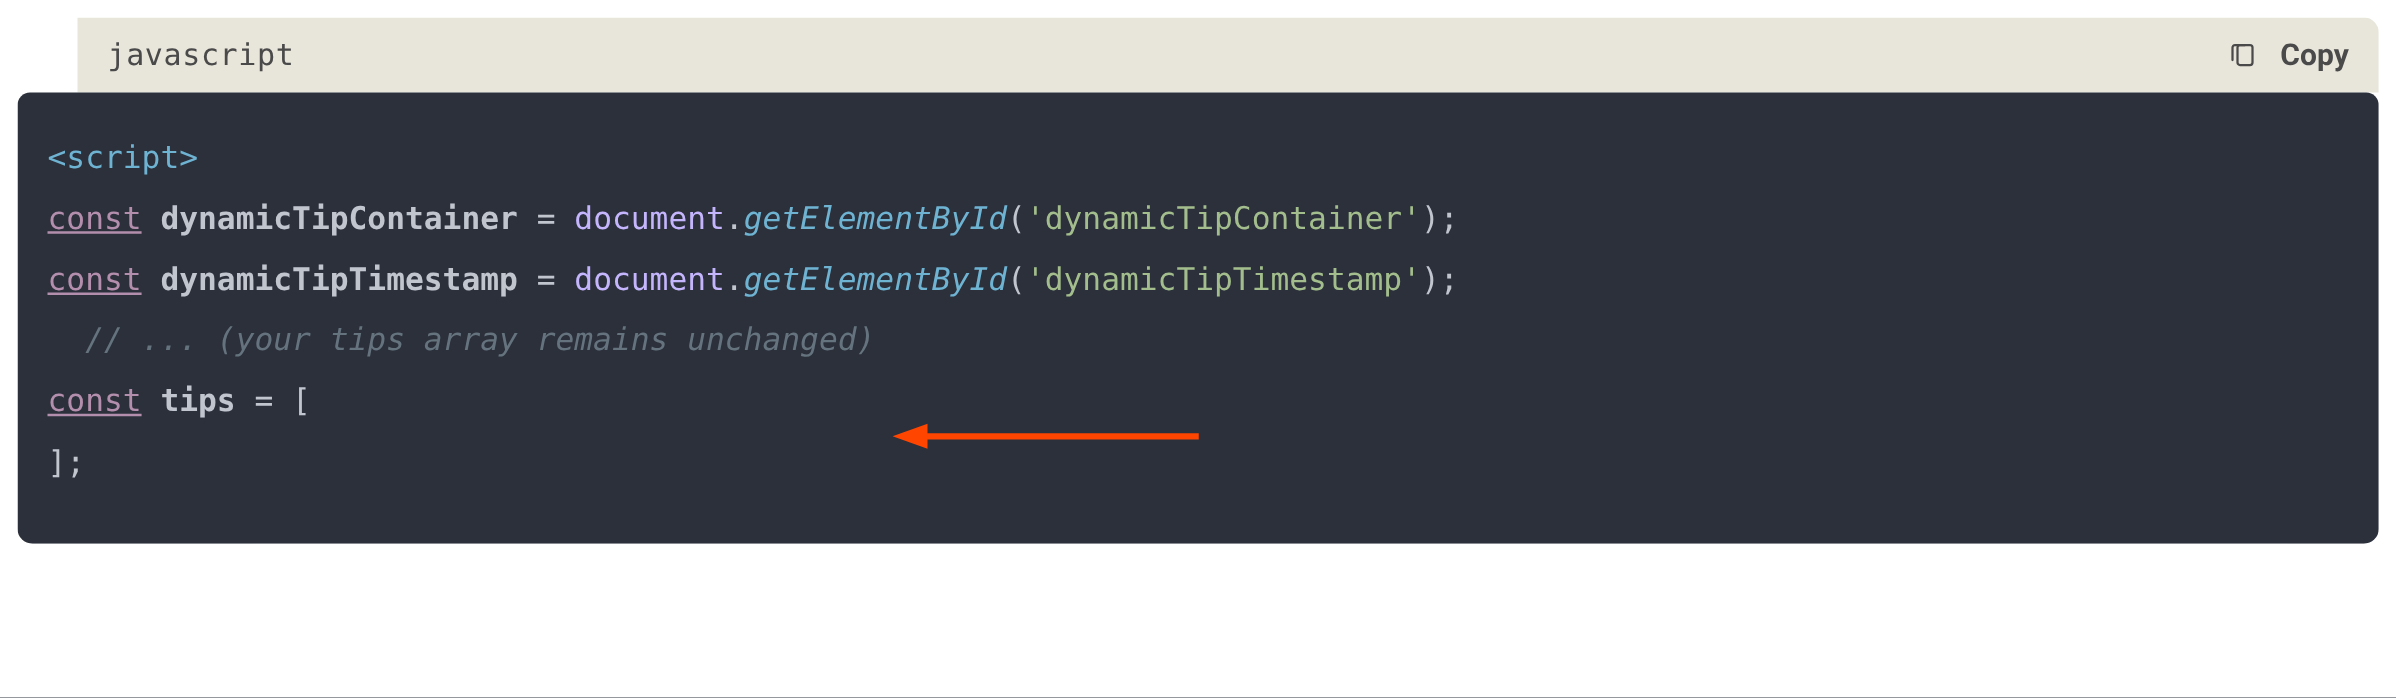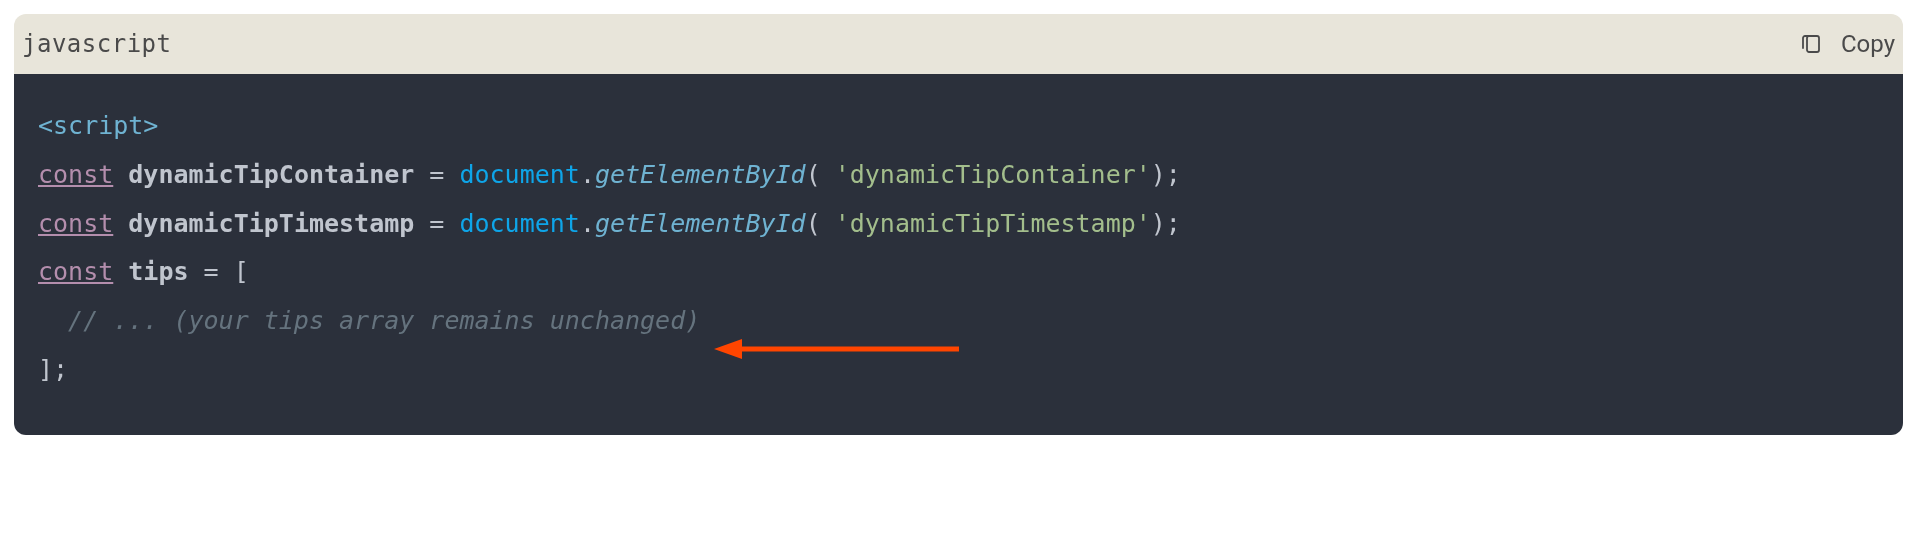--- a/index.html
+++ b/index.html
@@ -13,50 +13,53 @@
       padding: 0;
     }
     .code-block {
       border-radius: 12px;
       overflow: hidden;
       margin: 14px;
       position: relative;
     }
     .code-header {
       background: #e8e5da;
-      padding: 16px 8px;
+      padding: 16px 24px;
       display: flex;
       justify-content: space-between;
       align-items: center;
+      margin-left: 48px;
     }
     .code-language {
       font-family: ui-monospace, "SF Mono", Menlo, Monaco, Consolas, monospace;
       font-size: 24px;
       color: #4a4a4a;
       letter-spacing: 0.5px;
     }
     .copy-button {
       display: flex;
       align-items: center;
       gap: 18px;
       background: transparent;
       border: none;
       cursor: pointer;
       color: #4a4a4a;
       font-size: 24px;
       font-family: -apple-system, BlinkMacSystemFont, "Segoe UI", Roboto, sans-serif;
+      font-weight: bold;
     }
     .copy-icon {
       width: 24px;
       height: 24px;
     }
     .code-body {
       background: #2b303b;
       padding: 28px 24px 40px 24px;
       position: relative;
+      border-radius: 10px;
     }
     .code-line {
       font-family: ui-monospace, "SF Mono", Menlo, Monaco, Consolas, monospace;
       font-size: 25px;
       line-height: 1.95;
       white-space: pre;
       color: #c0c5ce;
     }
     .tok-tag {
       color: #6fb3d2;
@@ -66,29 +69,28 @@
       text-decoration: underline;
     }
     .tok-identifier {
       color: #c0c5ce;
       font-weight: bold;
     }
     .tok-operator {
       color: #c0c5ce;
     }
     .tok-object {
-      color: #0ea5e9;
+      color: #c4b5fd;
     }
     .tok-method {
       color: #6fb3d2;
       font-style: italic;
     }
     .tok-string {
       color: #a3be8c;
-      margin-left: 14px;
     }
     .tok-punct {
       color: #c0c5ce;
     }
     .tok-bracket {
       color: #c0c5ce;
     }
     .tok-comment {
       color: #65737e;
       font-style: italic;
@@ -118,22 +120,22 @@
           <path d="M4 16V6a2 2 0 0 1 2-2h8"></path>
         </svg>
       </span>
       <span>Copy</span>
     </button>
   </div>
   <div class="code-body">
     <div class="code-line"><span class="tok-tag">&lt;script&gt;</span></div>
     <div class="code-line"><span class="tok-keyword">const</span><span class="tok-identifier"> dynamicTipContainer </span><span class="tok-operator">=</span><span class="tok-object"> document</span><span class="tok-punct">.</span><span class="tok-method">getElementById</span><span class="tok-punct">(</span><span class="tok-string">'dynamicTipContainer'</span><span class="tok-punct">)</span><span class="tok-punct">;</span></div>
     <div class="code-line"><span class="tok-keyword">const</span><span class="tok-identifier"> dynamicTipTimestamp </span><span class="tok-operator">=</span><span class="tok-object"> document</span><span class="tok-punct">.</span><span class="tok-method">getElementById</span><span class="tok-punct">(</span><span class="tok-string">'dynamicTipTimestamp'</span><span class="tok-punct">)</span><span class="tok-punct">;</span></div>
+    <div class="code-line"><span class="tok-comment">  // ... (your tips array remains unchanged)</span></div>
     <div class="code-line"><span class="tok-keyword">const</span><span class="tok-identifier"> tips </span><span class="tok-operator">=</span><span class="tok-bracket"> [</span></div>
-    <div class="code-line"><span class="tok-comment">  // ... (your tips array remains unchanged)</span></div>
     <div class="code-line"><span class="tok-bracket">];</span></div>
 
     <div class="arrow-annotation">
       <svg class="arrow-svg" viewBox="0 0 250 30">
         <line x1="25" y1="15" x2="245" y2="15" stroke="#ff4500" stroke-width="5"></line>
         <polygon points="0,15 28,5 28,25" fill="#ff4500"></polygon>
       </svg>
     </div>
   </div>
 </div>

